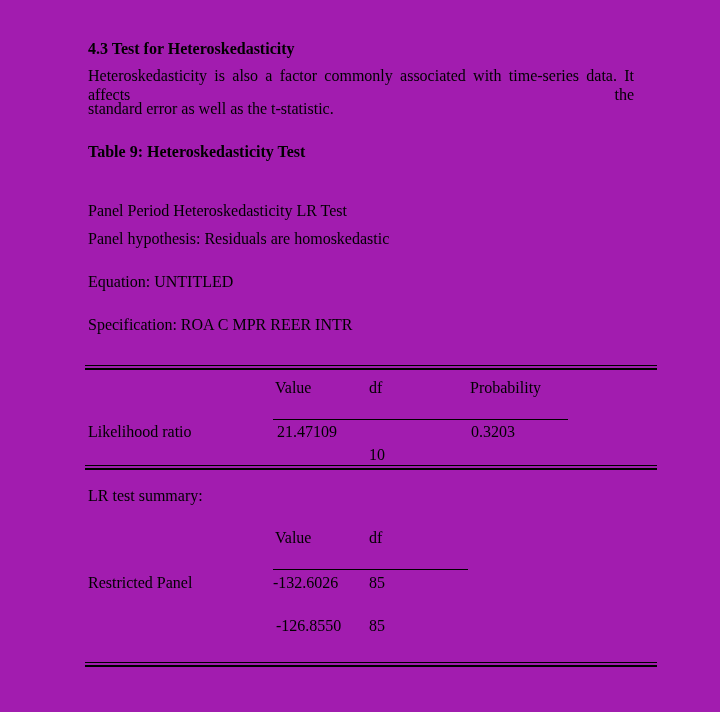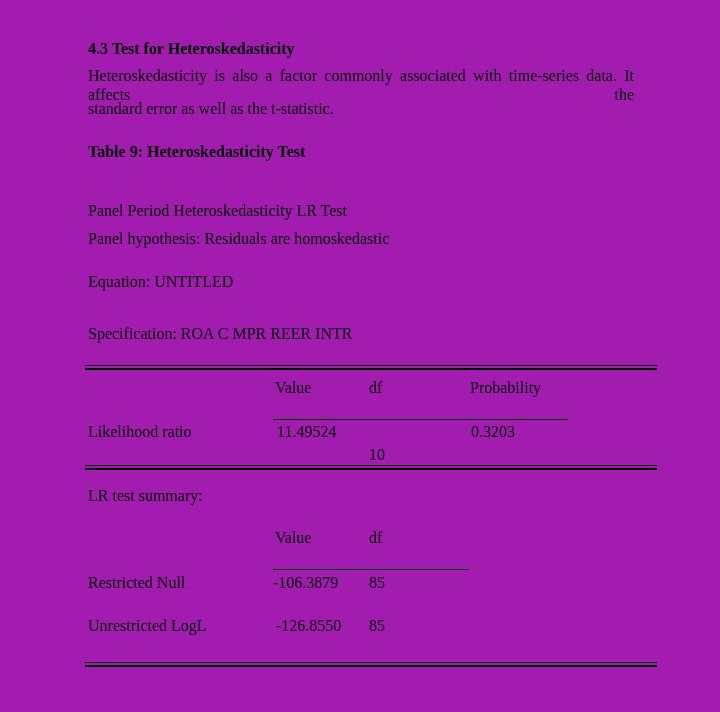--- a/index.html
+++ b/index.html
@@ -58,48 +58,47 @@
   <div class="txt" style="top:99px">standard error as well as the t-statistic.</div>
 
   <div class="txt bold" style="top:142px">Table 9: Heteroskedasticity Test</div>
 
   <div class="txt" style="top:201px">Panel Period Heteroskedasticity LR Test</div>
 
   <div class="txt" style="top:229px">Panel hypothesis: Residuals are homoskedastic</div>
 
   <div class="txt" style="top:272px">Equation: UNTITLED</div>
 
-  <div class="txt" style="top:324px">Specification: ROA C MPR REER INTR</div>
+  <div class="txt" style="top:315px">Specification: ROA C MPR REER INTR</div>
 
   <div class="dbl-rule" style="top:365px"></div>
 
   <div class="txt" style="top:378px; left:275px">Value</div>
   <div class="txt" style="top:378px; left:369px">df</div>
   <div class="txt" style="top:378px; left:470px">Probability</div>
 
   <div class="part-rule" style="top:419px; left:273px; width:295px"></div>
 
   <div class="txt" style="top:422px">Likelihood ratio</div>
-  <div class="txt" style="top:422px; left:277px">11.49524</div>
+  <div class="txt" style="top:422px; left:277px">21.47109</div>
   <div class="txt" style="top:445px; left:369px">10</div>
   <div class="txt" style="top:422px; left:471px">0.3203</div>
 
   <div class="dbl-rule" style="top:465px"></div>
 
   <div class="txt" style="top:486px">LR test summary:</div>
 
   <div class="txt" style="top:528px; left:275px">Value</div>
   <div class="txt" style="top:528px; left:369px">df</div>
 
   <div class="part-rule" style="top:569px; left:273px; width:195px"></div>
 
-  <div class="txt" style="top:573px">Restricted Null</div>
-  <div class="txt" style="top:573px; left:273px">-106.3879</div>
+  <div class="txt" style="top:573px">Restricted Panel</div>
+  <div class="txt" style="top:573px; left:273px">-132.6026</div>
   <div class="txt" style="top:573px; left:369px">85</div>
 
-  <div class="txt" style="top:616px">Unrestricted LogL</div>
   <div class="txt" style="top:616px; left:276px">-126.8550</div>
   <div class="txt" style="top:616px; left:369px">85</div>
 
   <div class="dbl-rule" style="top:662px"></div>
 
 
 </div>
 
 </body></html>

